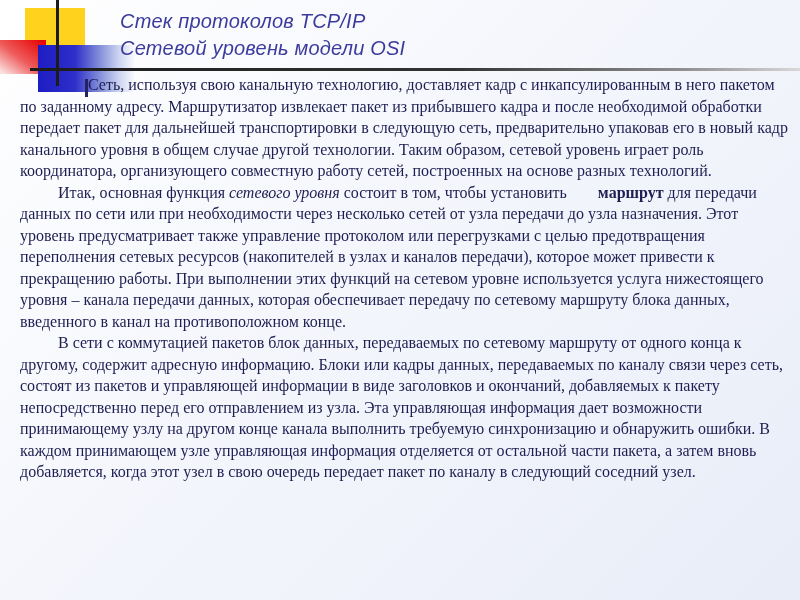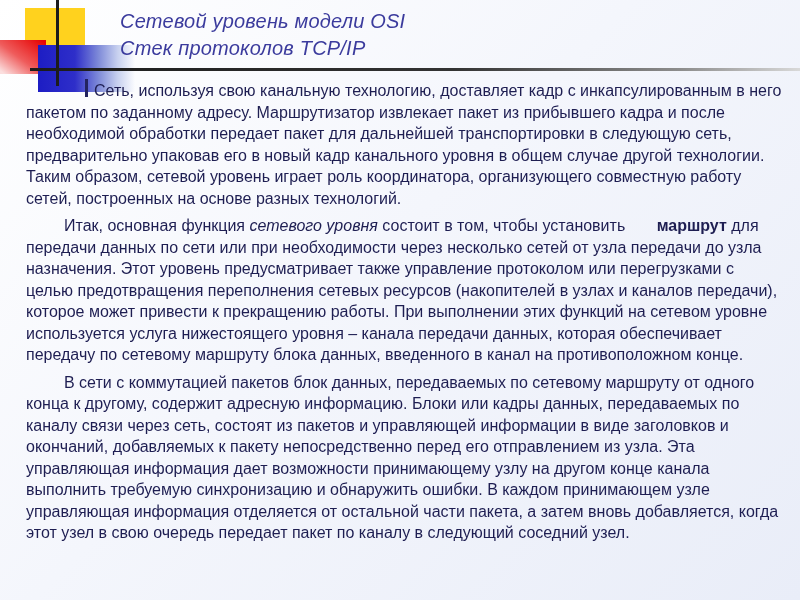--- a/index.html
+++ b/index.html
@@ -41,40 +41,40 @@
     letter-spacing:0.2px;
   }
   .caret{
     position:absolute;left:85px;top:79px;width:3px;height:18px;
     background:#23235f;z-index:6;
   }
   .body-text{
     position:absolute;left:20px;top:74px;width:770px;z-index:5;
     color:#1e1e52;font-size:16px;line-height:21.5px;text-align:left;
   }
-  .body-text p{margin:6px;padding:0;}
+  .body-text p{margin:0;padding:0;font-family:Liberation Serif, serif;}
   .body-text p:first-child{text-indent:68px;}
   .body-text p + p{text-indent:38px;}
   .body-text em{font-style:italic;}
   .body-text b{font-weight:bold;padding-left:27px;}
 </style>
 </head>
 <body>
 
 <div class="slide">
 
   <div class="sq-yellow"></div>
   <div class="sq-red"></div>
   <div class="sq-blue"></div>
   <div class="vline"></div>
   <div class="hline"></div>
 
   <div class="title">
+    <div>Стек протоколов TCP/IP</div>
     <div>Сетевой уровень модели OSI</div>
-    <div>Стек протоколов TCP/IP</div>
   </div>
 
   <div class="caret"></div>
 
   <div class="body-text">
       <p><span>Сеть, используя свою канальную технологию, доставляет кадр с инкапсулированным в него пакетом по заданному адресу. Маршрутизатор извлекает пакет из прибывшего кадра и после необходимой обработки передает пакет для дальнейшей транспортировки в следующую сеть, предварительно упаковав его в новый кадр канального уровня в общем случае другой технологии. Таким образом, сетевой уровень играет роль координатора, организующего совместную работу сетей, построенных на основе разных технологий.</span></p>
       <p><span>Итак, основная функция </span><em>сетевого уровня</em><span> состоит в том, чтобы установить </span><b>маршрут</b><span> для передачи данных по сети или при необходимости через несколько сетей от узла передачи до узла назначения. Этот уровень предусматривает также управление протоколом или перегрузками с целью предотвращения переполнения сетевых ресурсов (накопителей в узлах и каналов передачи), которое может привести к прекращению работы. При выполнении этих функций на сетевом уровне используется услуга нижестоящего уровня – канала передачи данных, которая обеспечивает передачу по сетевому маршруту блока данных, введенного в канал на противоположном конце.</span></p>
       <p><span>В сети с коммутацией пакетов блок данных, передаваемых по сетевому маршруту от одного конца к другому, содержит адресную информацию. Блоки или кадры данных, передаваемых по каналу связи через сеть, состоят из пакетов и управляющей информации в виде заголовков и окончаний, добавляемых к пакету непосредственно перед его отправлением из узла. Эта управляющая информация дает возможности принимающему узлу на другом конце канала выполнить требуемую синхронизацию и обнаружить ошибки. В каждом принимающем узле управляющая информация отделяется от остальной части пакета, а затем вновь добавляется, когда этот узел в свою очередь передает пакет по каналу в следующий соседний узел.</span></p>
     </div>
 

